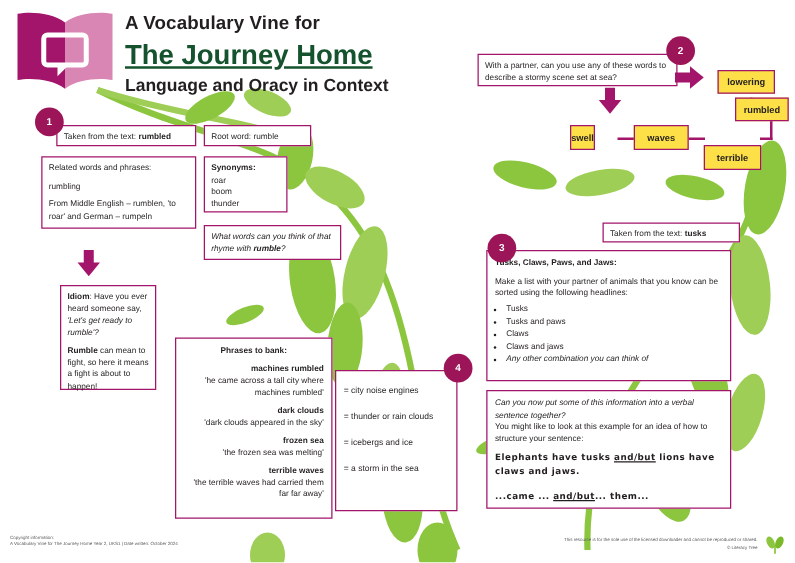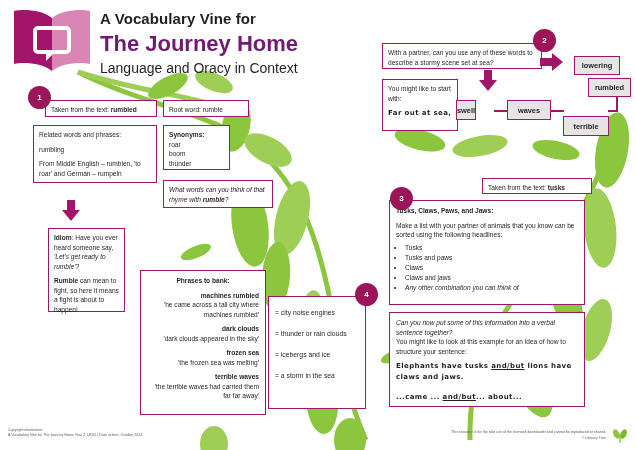--- a/index.html
+++ b/index.html
@@ -16,22 +16,22 @@
   }
   
   #vines { position: absolute; inset: 0; z-index: 0; pointer-events: none; }
 
   
   .logo { position: absolute; left: 8px; top: 8px; width: 88px; height: 72px; z-index: 3; }
 
   
   .title-block { position: absolute; left: 100px; top: 10px; z-index: 3; }
   .t1 { font-size: 15px; font-weight: bold; color: #231f20; letter-spacing: .1px; line-height: 1.25; }
-  .t2 { font-size: 22px; font-weight: bold; color: #701a75; line-height: 1.25; margin-top: 1px; }
-  .t3 { font-size: 14px; font-weight: normal; color: #231f20; line-height: 1.3; margin-top: 2px; }
+  .t2 { font-size: 22px; font-weight: bold; color: #14532d; line-height: 1.25; margin-top: 1px; text-decoration: underline; }
+  .t3 { font-size: 14px; font-weight: bold; color: #231f20; line-height: 1.3; margin-top: 2px; }
 
   
   .box {
     position: absolute;
     background: #ffffff;
     border: 1.6px solid #a3156a;
     z-index: 2;
     font-size: 6.6px;
     color: #231f20;
     line-height: 1.45;
@@ -39,21 +39,21 @@
   }
   .box.pad6 { padding: 5px 6px; }
   .box b, .box strong { font-weight: bold; }
   .ital { font-style: italic; }
   .ctr { text-align: center; }
   .rgt { text-align: right; }
 
   
   .chip {
     position: absolute;
-    background: #e5e5e5;
+    background: #fde047;
     border: 1.8px solid #a3156a;
     z-index: 3;
     display: flex; align-items: center; justify-content: center;
     font-size: 7.4px; font-weight: bold; color: #231f20;
   }
   .connector { position: absolute; background: #a3156a; z-index: 2; }
 
   
   .badge {
     position: absolute;
@@ -223,25 +223,20 @@
   <svg class="arrow" style="left:540px;top:52px;" width="24" height="20" viewBox="0 0 24 20">
     <rect x="0" y="6" width="13" height="8" fill="#a3156a"></rect>
     <path d="M12,1 L12,19 L23,10 Z" fill="#a3156a"></path>
   </svg>
 
   <svg class="arrow" style="left:477px;top:70px;" width="22" height="22" viewBox="0 0 22 22">
     <rect x="7" y="0" width="8" height="11" fill="#a3156a"></rect>
     <path d="M2,10 L20,10 L11,21 Z" fill="#a3156a"></path>
   </svg>
 
-  <div class="box" style="left:382px;top:79px;width:76px;height:52px;">
-    <div>You might like to start with:</div>
-    <div class="stack-gap"></div>
-    <div class="hand">Far out at sea,</div>
-  </div>
 
   <div class="connector" style="left:494px;top:110px;width:14px;height:1.8px;"></div>
   <div class="connector" style="left:550px;top:110px;width:14px;height:1.8px;"></div>
   <div class="connector" style="left:608px;top:110px;width:10px;height:1.8px;"></div>
   <div class="connector" style="left:616px;top:92px;width:1.8px;height:20px;"></div>
   <div class="connector" style="left:600px;top:78px;width:1.8px;height:14px;"></div>
 
   <div class="chip" style="left:456px;top:100px;width:20px;height:20px;">
     <span>swell</span>
   </div>
@@ -280,21 +275,21 @@
   <div class="box pad6" style="left:389px;top:312px;width:196px;height:95px;">
     <div class="ital">Can you now put some of this information into a verbal sentence together?</div>
     <div>You might like to look at this example for an idea of how to structure your sentence:</div>
     <div class="stack-gap"></div>
     <div class="hand">
       <span>Elephants have tusks </span><u>and/but</u><span> lions have claws and jaws.</span>
     </div>
     <div class="stack-gap"></div>
     <div class="stack-gap"></div>
     <div class="hand">
-      <span>...came ... </span><u>and/but</u><span>... about...</span>
+      <span>...came ... </span><u>and/but</u><span>... them...</span>
     </div>
   </div>
 
   <div class="foot-l">
     <div>Copyright information:</div>
     <div>A Vocabulary Vine for The Journey Home Year 2, UKS1 | Date written: October 2024</div>
   </div>
 
   <div class="foot-r">
     <div>This resource is for the sole use of the licensed downloader and cannot be reproduced or shared.</div>

